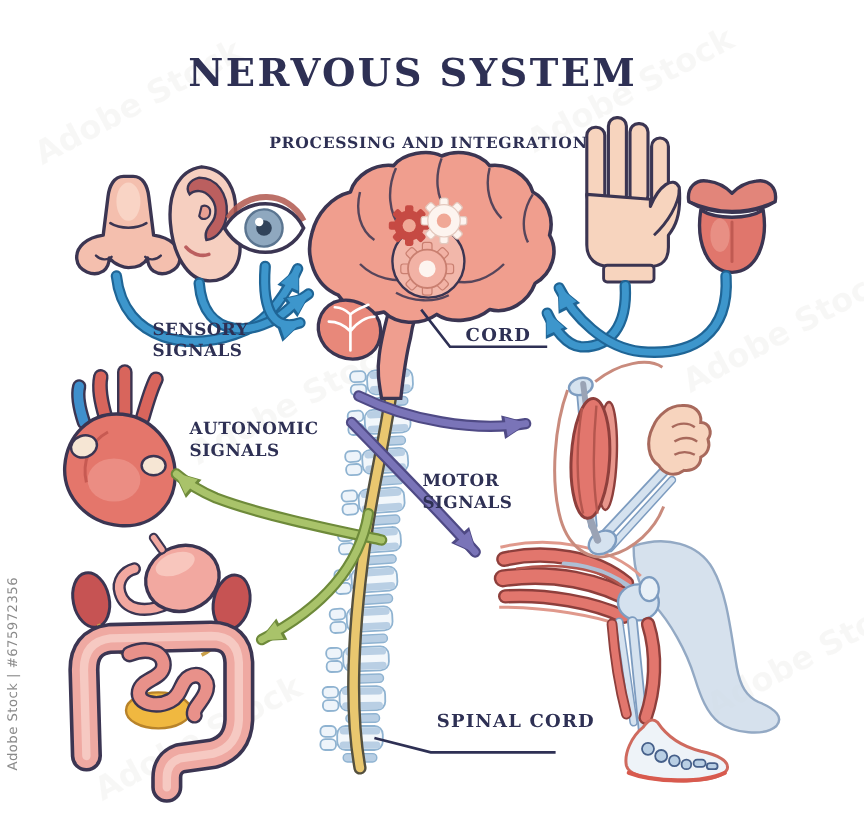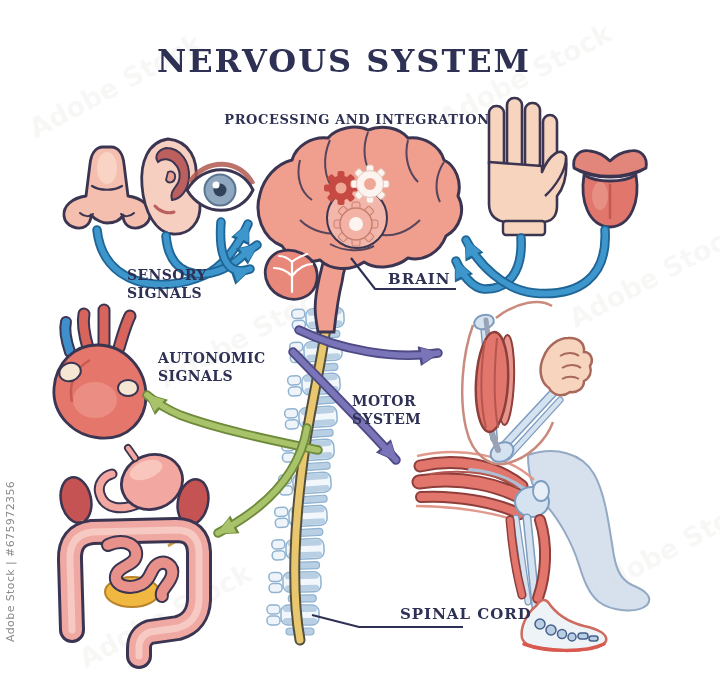--- a/index.html
+++ b/index.html
@@ -9,21 +9,21 @@
   .title{position:absolute;left:0;top:42px;width:688px;text-align:center;
          font-size:32px;font-weight:bold;letter-spacing:2px;color:var(--label_navy);}
   .subtitle{position:absolute;left:177px;top:112px;width:360px;text-align:center;
          font-size:13px;font-weight:bold;letter-spacing:.6px;color:var(--label_navy);}
   .dlabel{position:absolute;font-weight:bold;color:var(--label_navy);white-space:pre-line;
          font-size:14px;line-height:18px;letter-spacing:.4px;}
   .lab-sensory{left:127px;top:266px;width:120px;}
   .lab-autonomic{left:158px;top:349px;width:125px;}
   .lab-motor{left:352px;top:392px;width:115px;}
   .lab-brain{left:388px;top:270px;font-size:15px;letter-spacing:1px;}
-  .lab-spinal{left:364px;top:605px;font-size:15px;letter-spacing:1px;margin-left:36px;}
+  .lab-spinal{left:364px;top:592px;font-size:15px;letter-spacing:1px;}
   .wm-side{position:absolute;left:4px;top:452px;height:190px;writing-mode:vertical-rl;
          transform:rotate(180deg);font-family:"DejaVu Sans","Liberation Sans",sans-serif;
          font-size:11px;color:var(--watermark_gray);letter-spacing:.4px;}
   .wm-tile{position:absolute;font-family:"DejaVu Sans","Liberation Sans",sans-serif;
          font-size:27px;font-weight:bold;color:#8d8574;opacity:.06;
          transform:rotate(-28deg);white-space:nowrap;}
   
   .ar-d{fill:none;stroke-width:9.5;stroke-linecap:round;}
   .ar{fill:none;stroke-width:5.8;stroke-linecap:round;}
   .ab-d{stroke:var(--sensory_blue_dark);} .ab{stroke:var(--sensory_blue);}
@@ -298,17 +298,17 @@
     <path class="ptr" d="M312,615 L359,627 L463,627"></path>
   </svg>
 
   <div class="title">NERVOUS SYSTEM</div>
   <div class="subtitle">PROCESSING AND INTEGRATION</div>
   <div class="dlabel lab-sensory">SENSORY
 SIGNALS</div>
   <div class="dlabel lab-autonomic">AUTONOMIC
 SIGNALS</div>
   <div class="dlabel lab-motor">MOTOR
-SYSTEM</div>
-  <div class="dlabel lab-brain">BRAIN</div>
+SIGNALS</div>
+  <div class="dlabel lab-brain">CORD</div>
   <div class="dlabel lab-spinal">SPINAL CORD</div>
   <div class="wm-side">Adobe Stock | #675972356</div>
 </div>
 
 </body></html>

